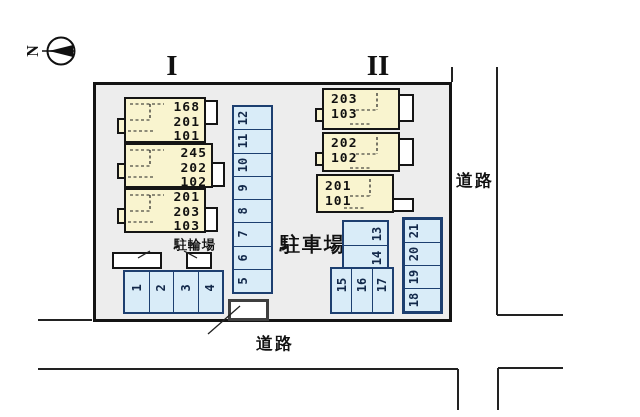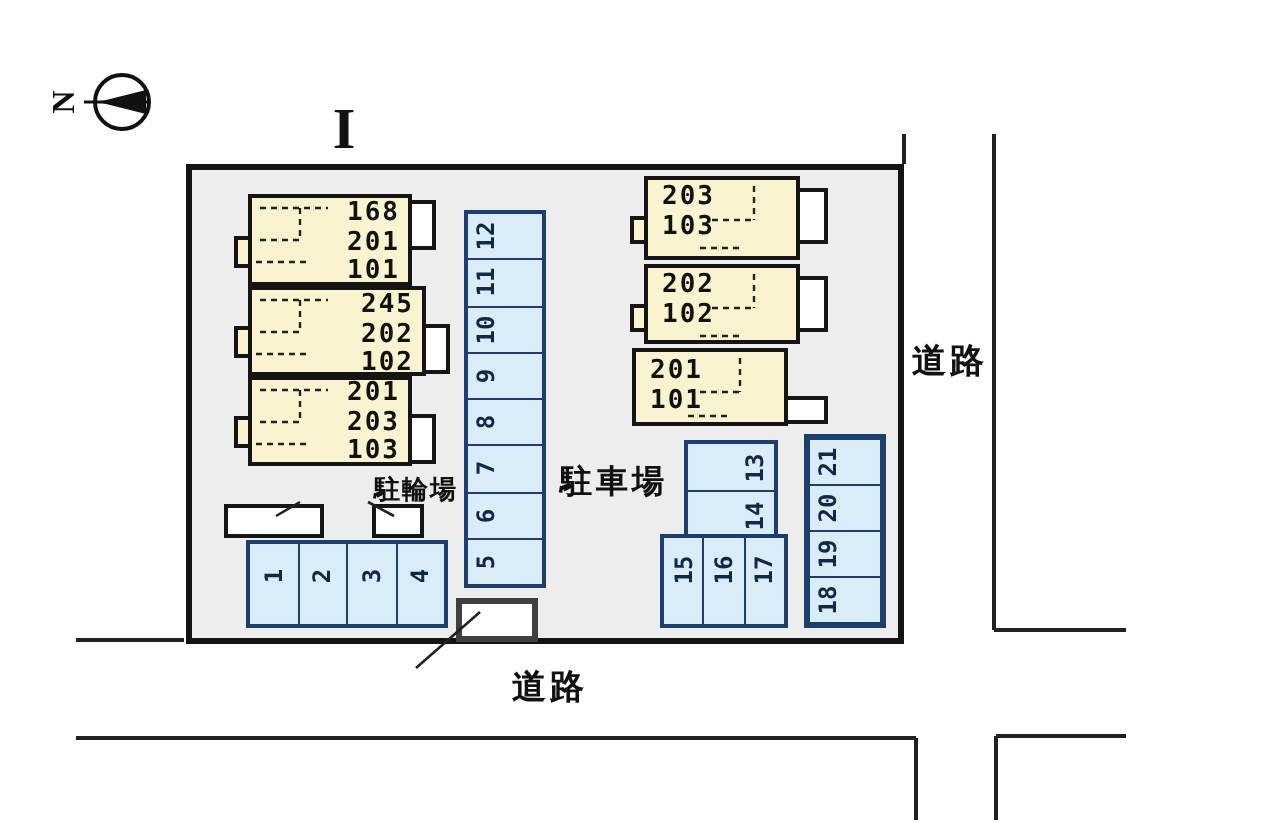--- a/index.html
+++ b/index.html
@@ -32,38 +32,39 @@
   .pnum{position:absolute;font-family:"DejaVu Sans Mono",monospace;font-weight:bold;
         font-size:12px;color:#12284a;white-space:nowrap;}
   .num-top{left:50%;top:9px;transform:translateX(-50%) rotate(-90deg);}
   .num-left{left:9px;top:50%;transform:translate(-50%,-50%) rotate(-90deg);}
   .num-right{right:0px;top:50%;transform:translate(-20%,-50%) rotate(-90deg);}
   
   .bike-box{background:#fff;border:2px solid #151515;}
   .garbage-box{background:#fff;border:3px solid #3f3f3f;}
   
   .jp{color:#111;}
-  .lbl-parking{font-size:16px;font-weight:600;letter-spacing:2px;}
+  .lbl-parking{font-size:20px;font-weight:600;letter-spacing:2px;}
   .lbl-road{font-size:17px;font-weight:600;letter-spacing:2px;}
   .lbl-garbage{font-size:17px;font-weight:600;letter-spacing:1px;}
   .lbl-bike{font-size:13px;font-weight:600;letter-spacing:1px;}
   .north-n{font-family:"Liberation Serif",serif;font-weight:bold;font-size:16px;color:#111;
            transform:rotate(-90deg);}
   svg{position:absolute;left:0;top:0;pointer-events:none;}
 </style>
 </head>
 <body>
 
 <div id="canvas">
 
   <div class="abs north-n" style="left:27px;top:42px;">N</div>
 
   <div class="abs site"></div>
 
   <div class="abs bldg-label" style="left:152px;top:50px;">I</div>
+  <div class="abs bldg-label" style="left:358px;top:50px;">II</div>
 
   <div class="abs unit" style="left:124px;top:97px;width:82px;height:46px;"></div>
   <div class="abs unit" style="left:124px;top:143px;width:89px;height:45px;"></div>
   <div class="abs unit" style="left:124px;top:188px;width:82px;height:45px;"></div>
   <div class="abs notch" style="left:117px;top:118px;width:9px;height:16px;"></div>
   <div class="abs notch" style="left:117px;top:163px;width:9px;height:16px;"></div>
   <div class="abs notch" style="left:117px;top:208px;width:9px;height:16px;"></div>
   <div class="abs balcony" style="left:204px;top:100px;width:14px;height:25px;"></div>
   <div class="abs balcony" style="left:211px;top:162px;width:14px;height:25px;"></div>
   <div class="abs balcony" style="left:204px;top:207px;width:14px;height:25px;"></div>
@@ -99,21 +100,21 @@
   </div>
   <div class="abs rooms" style="left:331px;top:136px;">
     <div>202</div>
     <div>102</div>
   </div>
   <div class="abs rooms" style="left:325px;top:179px;">
     <div>201</div>
     <div>101</div>
   </div>
 
-  <div class="abs jp lbl-bike" style="left:143px;top:236px;padding-left:44px;">駐輪場</div>
+  <div class="abs jp lbl-bike" style="left:130px;top:236px;padding-left:44px;">駐輪場</div>
   <div class="abs bike-box" style="left:112px;top:252px;width:50px;height:17px;"></div>
   <div class="abs bike-box" style="left:186px;top:252px;width:26px;height:17px;"></div>
 
   <div class="abs pblock row" style="left:123px;top:270px;width:101px;height:44px;">
     <div class="pcell">
         <span class="pnum num-top">1</span>
       </div>
     <div class="pcell">
         <span class="pnum num-top">2</span>
       </div>

